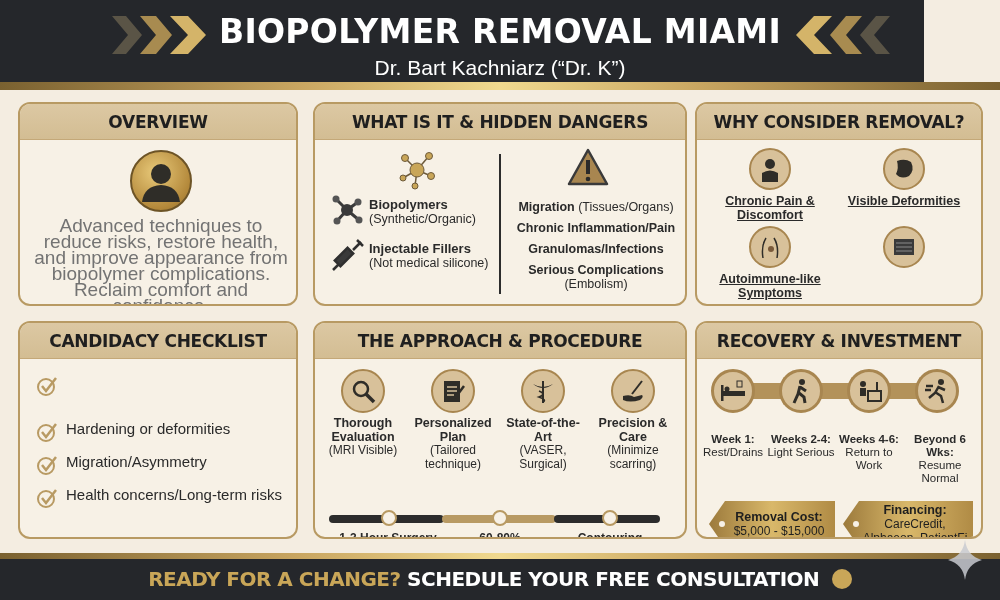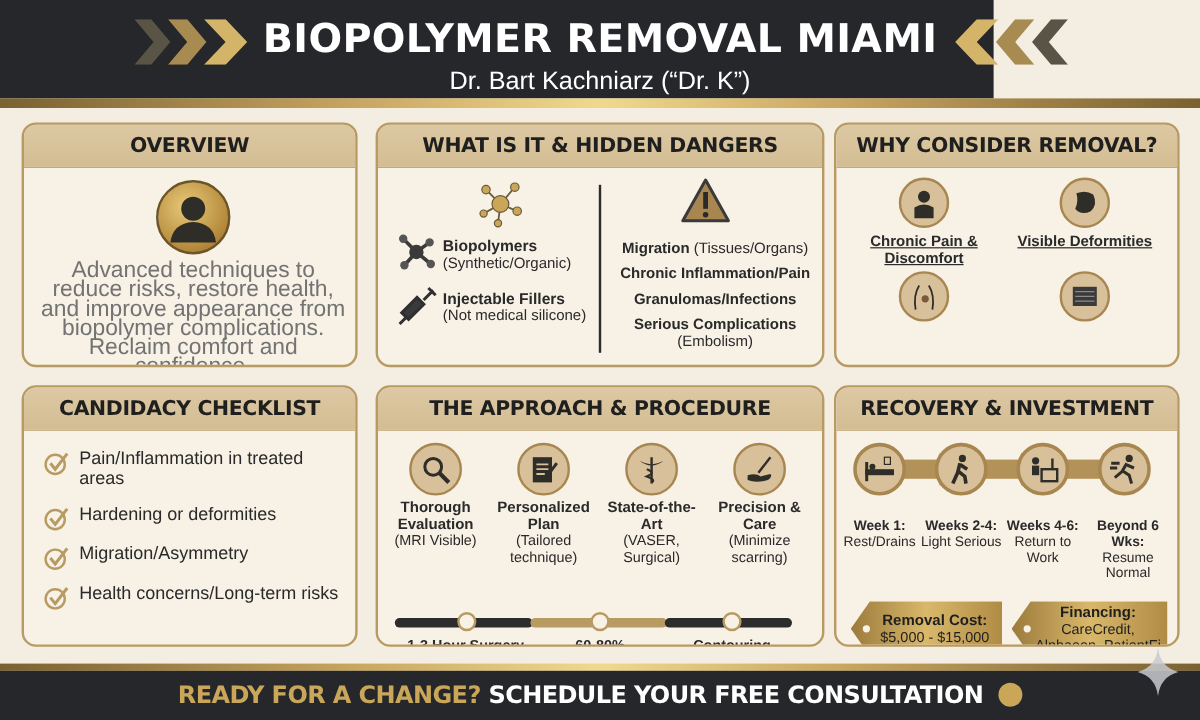--- a/index.html
+++ b/index.html
@@ -1,17 +1,17 @@
 <!DOCTYPE html>
 <html><head>
 <meta charset="utf-8">
 <style>
   * { box-sizing: border-box; margin: 0; padding: 0; }
   body { width: 1000px; height: 600px; overflow: hidden; background: #f4ede1; font-family: "Liberation Sans", "DejaVu Sans", sans-serif; color: #2a2a2a; position: relative; }
-  .header { position: absolute; left: 0; top: 0; width: 828px; height: 82px; background: #25272b; }
+  .header { position: absolute; left: 0; top: 0; width: 924px; height: 82px; background: #25272b; }
   .header-stripe { position: absolute; left: 0; top: 82px; width: 1000px; height: 8px; background: linear-gradient(90deg, #7a6130, #c9a661 30%, #f0d98f 50%, #c9a661 70%, #7a6130); }
   .title { position: absolute; left: 0; top: 12px; width: 1000px; text-align: center; color: #ffffff; font-weight: bold; font-size: 33px; letter-spacing: 0.3px; font-family: "DejaVu Sans", sans-serif; }
   .subtitle { position: absolute; left: 0; top: 56px; width: 1000px; text-align: center; color: #ffffff; font-size: 21px; font-family: "Liberation Sans", sans-serif; }
   .chev { position: absolute; top: 16px; width: 100px; height: 38px; }
 
   .panel { position: absolute; background: #f7f1e6; border: 2px solid #b89a63; border-radius: 12px; overflow: hidden; }
   .panel-head { height: 36px; background: linear-gradient(180deg, #dcc8a3, #d3bd93); border-bottom: 1px solid #c4a878; text-align: center; font-weight: bold; font-size: 17px; line-height: 36px; color: #1f1f1f; font-family: "DejaVu Sans", sans-serif; letter-spacing: -0.3px; }
   .panel-body { position: relative; }
 
   
@@ -172,41 +172,41 @@
         </div>
       <div class="why-label">Visible Deformities</div>
     </div>
     <div class="why-item" style="left:8px;top:86px">
       <div class="circ">
           <svg width="26" height="26" viewBox="0 0 26 26">
             <path d="M6 24 Q4 12 9 4 M20 24 Q22 12 17 4" stroke="#2f2d28" stroke-width="1.5" fill="none"></path>
             <circle cx="14" cy="15" r="3" fill="#7a5a3a"></circle>
           </svg>
         </div>
+      <div class="why-label">Autoimmune-like Symptoms</div>
     </div>
     <div class="why-item" style="left:142px;top:86px">
       <div class="circ">
           <svg width="26" height="26" viewBox="0 0 26 26">
             <rect x="3" y="5" width="20" height="16" fill="#3a3a3a"></rect>
             <path d="M5 9 L21 9 M5 13 L21 13 M5 17 L21 17" stroke="#8a8a8a" stroke-width="1"></path>
           </svg>
         </div>
     </div>
   </div>
 </div>
 
 <div class="panel" style="left:18px;top:321px;width:280px;height:218px">
   <div class="panel-head">CANDIDACY CHECKLIST</div>
   <div class="panel-body">
     <div class="chk" style="top:16px">
       <svg class="chk-icon" viewBox="0 0 22 22">
           <circle cx="10" cy="12" r="8" fill="none" stroke="#b89a63" stroke-width="2"></circle>
           <path d="M6 11 L10 16 L20 3" stroke="#b89a63" stroke-width="2.5" fill="none"></path>
         </svg>
-      <div class="chk-text">Pain/Inflammation in treated areas</div>
     </div>
     <div class="chk" style="top:62px">
       <svg class="chk-icon" viewBox="0 0 22 22">
           <circle cx="10" cy="12" r="8" fill="none" stroke="#b89a63" stroke-width="2"></circle>
           <path d="M6 11 L10 16 L20 3" stroke="#b89a63" stroke-width="2.5" fill="none"></path>
         </svg>
       <div class="chk-text">Hardening or deformities</div>
     </div>
     <div class="chk" style="top:95px">
       <svg class="chk-icon" viewBox="0 0 22 22">

